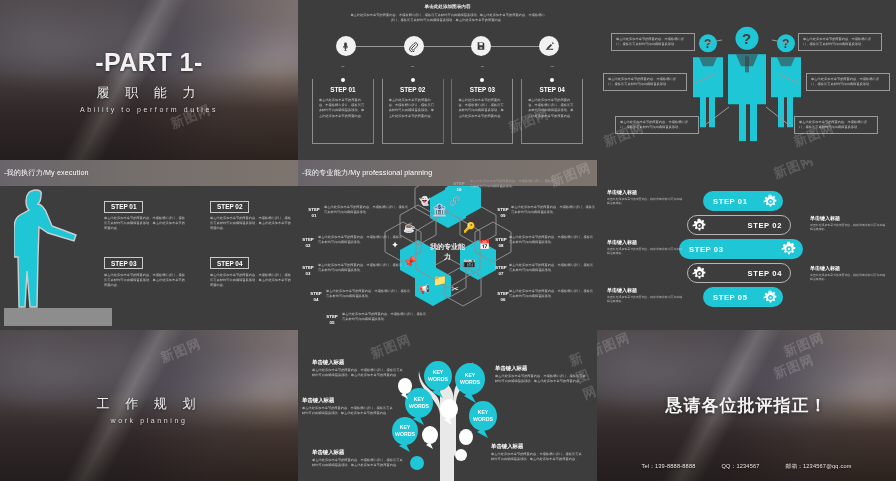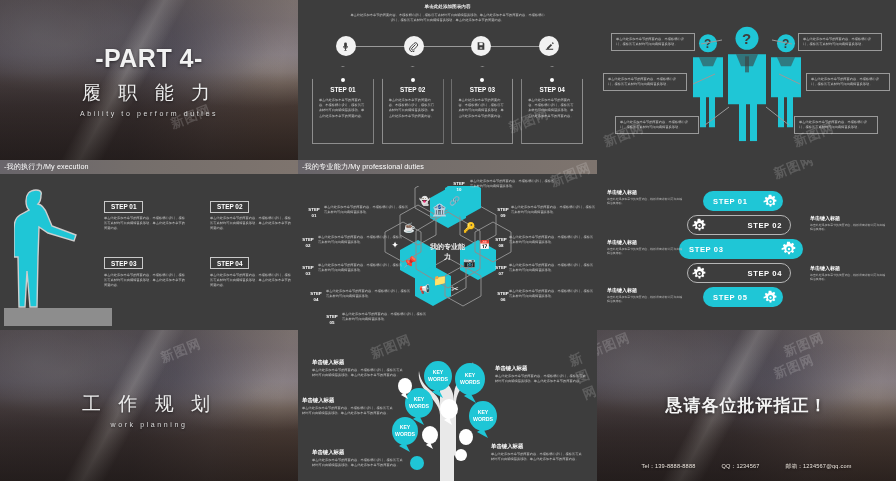--- a/index.html
+++ b/index.html
@@ -32,34 +32,34 @@
   }
   .photo::after {
     content:""; position:absolute; inset:0;
     background: linear-gradient(180deg, rgba(58,52,62,.34) 0%, rgba(48,42,52,.18) 45%,
                 rgba(30,22,20,.42) 72%, rgba(24,18,16,.62) 100%);
   }
   .photo-inner { position:absolute; inset:0; z-index:4; display:flex;
                  flex-direction:column; align-items:center; justify-content:center; }
   .part-title { font-size:25px; font-weight:bold; color:#f2f2f2; letter-spacing:.5px;
                 text-shadow:0 1px 3px rgba(0,0,0,.5); }
-  .part-cn { font-size:19px; color:#ececec; letter-spacing:6px; margin-top:7px;
+  .part-cn { font-size:13px; color:#ececec; letter-spacing:6px; margin-top:7px;
              text-shadow:0 1px 3px rgba(0,0,0,.55); }
   .part-en { font-size:7px; color:#ddd; letter-spacing:2.6px; margin-top:4px;
              text-shadow:0 1px 2px rgba(0,0,0,.55); }
   .thanks { font-size:17px; font-weight:bold; color:#f4f4f4; letter-spacing:1px;
             text-shadow:0 1px 4px rgba(0,0,0,.55); }
   .contact { position:absolute; left:0; right:0; bottom:10px; z-index:5;
              display:flex; justify-content:center; gap:26px;
              font-size:5.6px; color:#efe8e0; letter-spacing:.2px;
              text-shadow:0 1px 2px rgba(0,0,0,.6); }
 
   
   .dark { background:#3d3d3d; }
-  .secbar { position:absolute; top:0; left:0; right:0; height:14px;
+  .secbar { position:absolute; top:0; left:0; right:0; height:26px;
             background:rgba(150,150,150,.55); z-index:6;
             display:flex; align-items:center; padding-left:4px;
             font-size:7.2px; color:#fff; letter-spacing:.1px; white-space:nowrap; }
   .secbar.photo-tint { background:linear-gradient(90deg, rgba(108,104,110,.92) 0%,
                        rgba(132,124,120,.78) 45%, rgba(166,150,140,.62) 100%); }
   .body { position:absolute; top:13px; left:0; right:0; bottom:0; }
 
   .lorem { font-size:3.2px; line-height:1.62; color:#c9c9c9; letter-spacing:.05px; }
   .lorem-sm { font-size:2.9px; line-height:1.6; color:#bfbfbf; }
 
@@ -121,21 +121,21 @@
         font-size:13px; font-weight:bold; pointer-events:none;
         transform:rotate(-22deg); letter-spacing:1px; }
 </style>
 </head>
 <body>
 
 <div class="sheet">
 
   <div class="cell photo">
     <div class="photo-inner">
-      <div class="part-title">-PART 4-</div>
+      <div class="part-title">-PART 1-</div>
       <div class="part-cn">履 职 能 力</div>
       <div class="part-en">Ability to perform duties</div>
     </div>
     <div class="wm" style="left:170px; top:108px;">新图网</div>
   </div>
 
   <div class="cell dark">
     <div class="s1-title">单击此处添加图表内容</div>
     <div class="s1-desc lorem">单击此处添加本章节的简要内容。本模板精心设计，模板所有素材均可自由编辑替换移动。单击此处添加本章节的简要内容。本模板精心设计，模板所有素材均可自由编辑替换移动。单击此处添加本章节的简要内容。</div>
     <div class="s1-line"></div>
@@ -263,21 +263,21 @@
         </div>
         <div class="s4box">
           <div class="hd">STEP 04</div>
           <div class="tx lorem">单击此处添加本章节的简要内容。本模板精心设计，模板所有素材均可自由编辑替换移动。单击此处添加本章节的简要内容。</div>
         </div>
       </div>
     </div>
   </div>
 
   <div class="cell dark">
-    <div class="secbar photo-tint">-我的专业能力/My professional duties</div>
+    <div class="secbar photo-tint">-我的专业能力/My professional planning</div>
     <div class="body">
       <svg class="hexwrap" width="130" height="132" viewBox="0 0 130 132">
         <defs>
           <g id="hx">
               <polygon points="18,0 36,10 36,30 18,40 0,30 0,10"></polygon>
             </g>
         </defs>
 
         <g>
           <g transform="translate(47,2)" fill="#1fc6d6">

